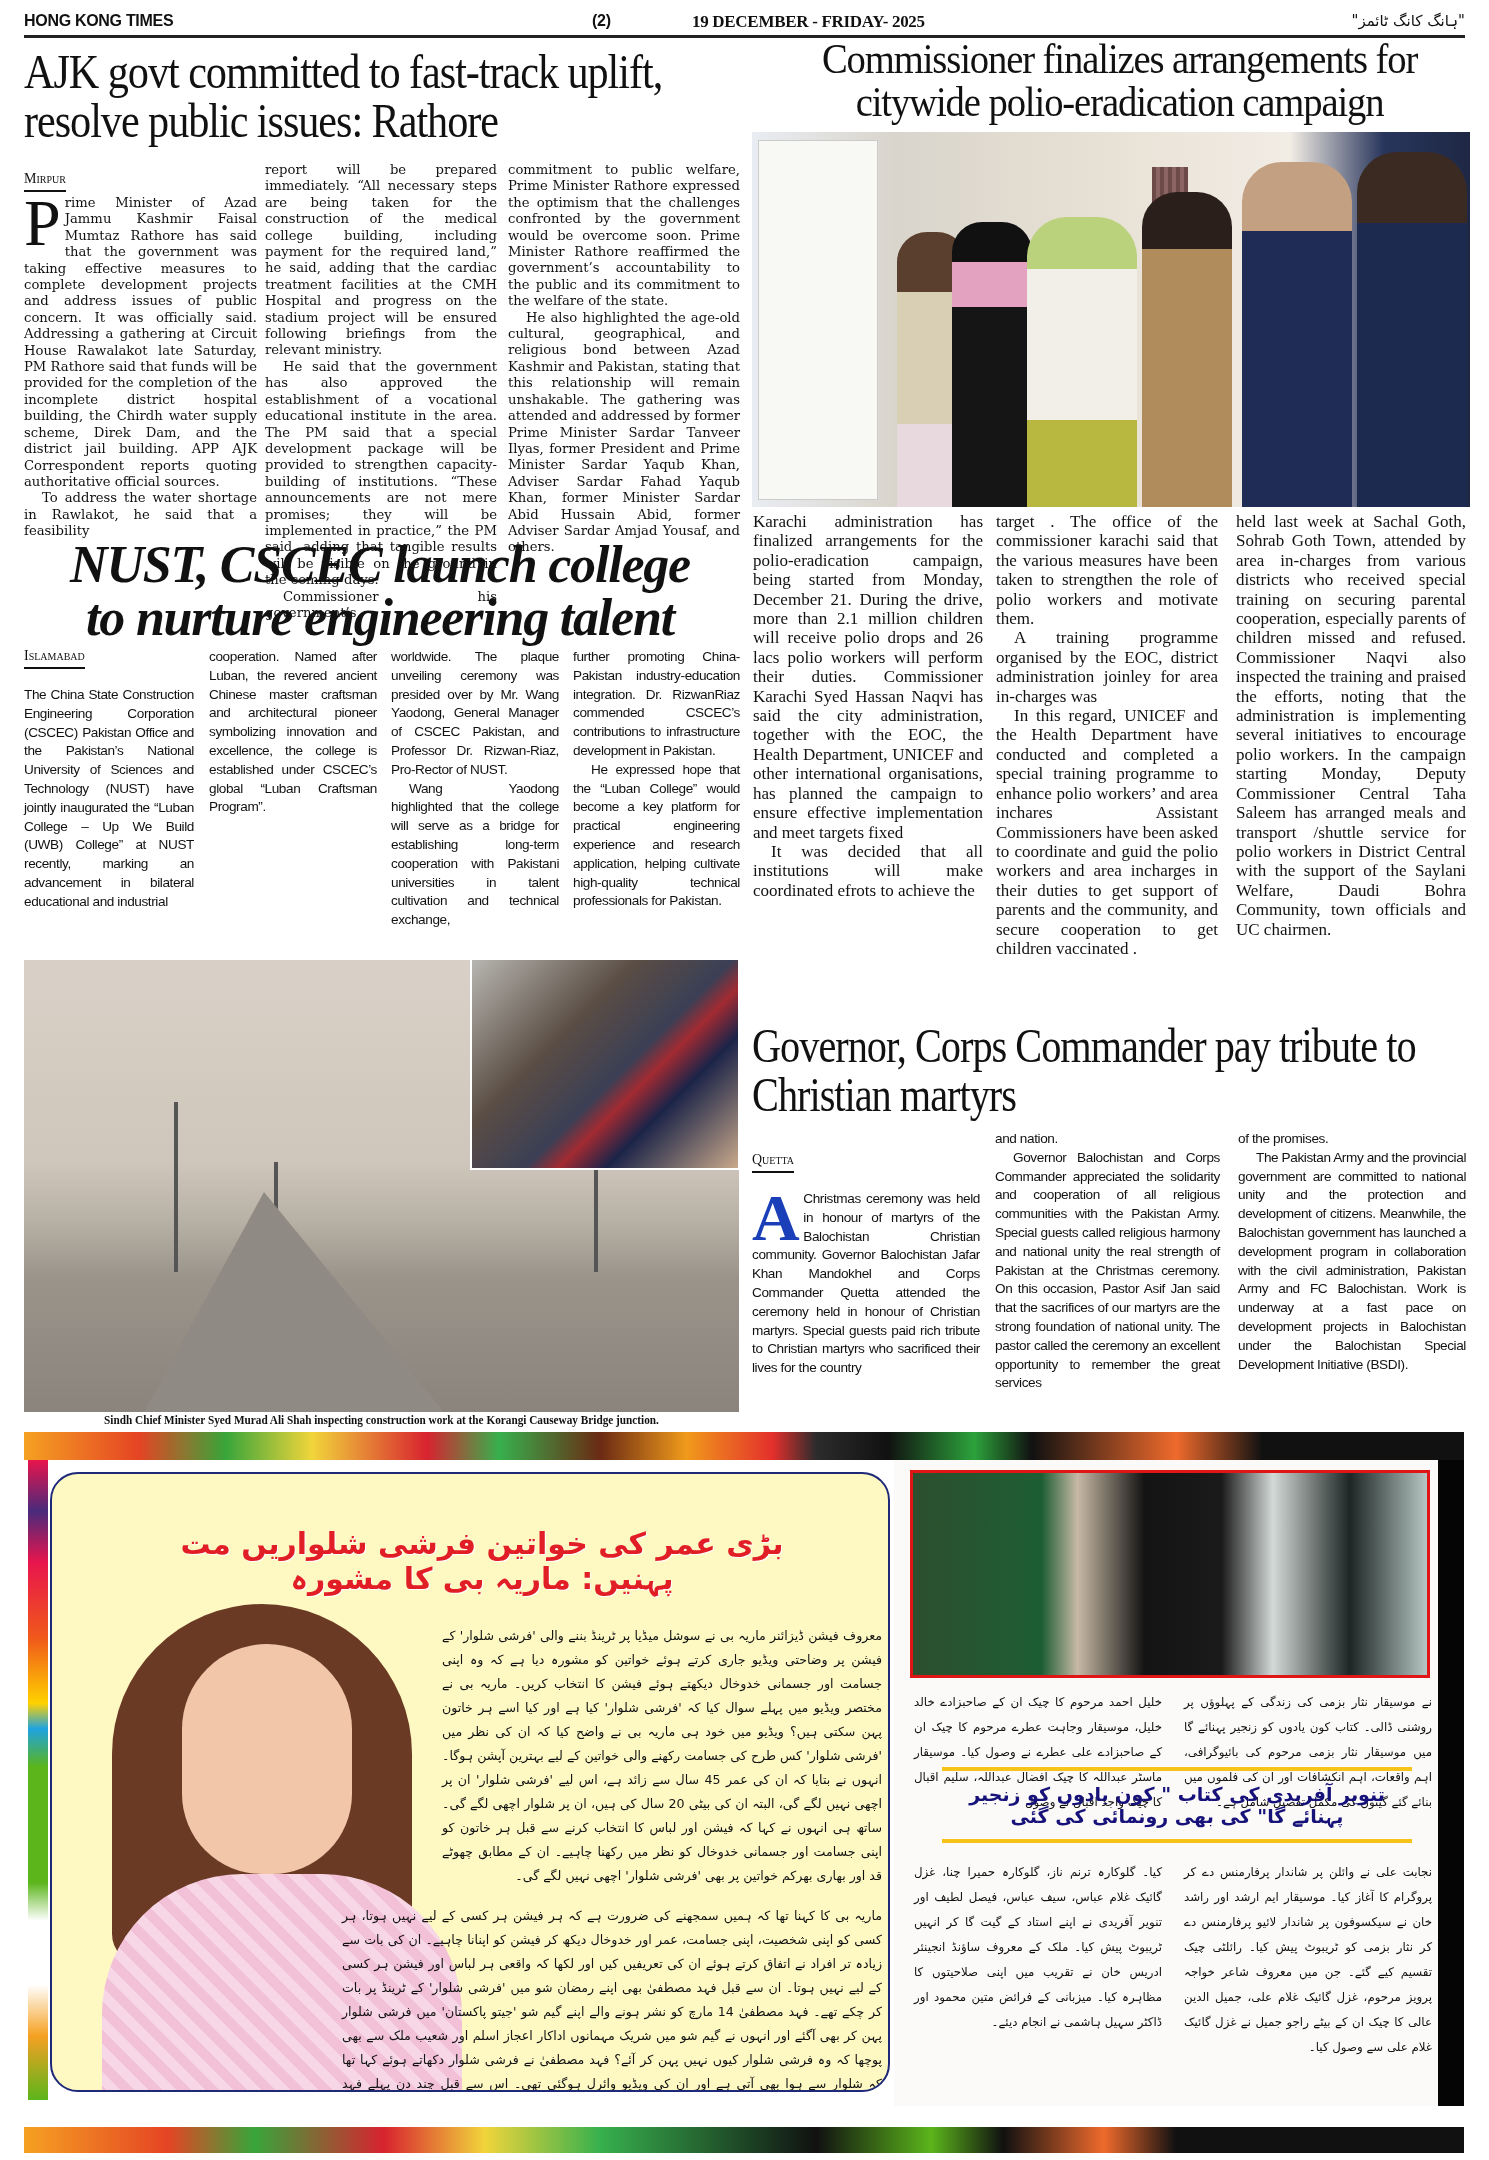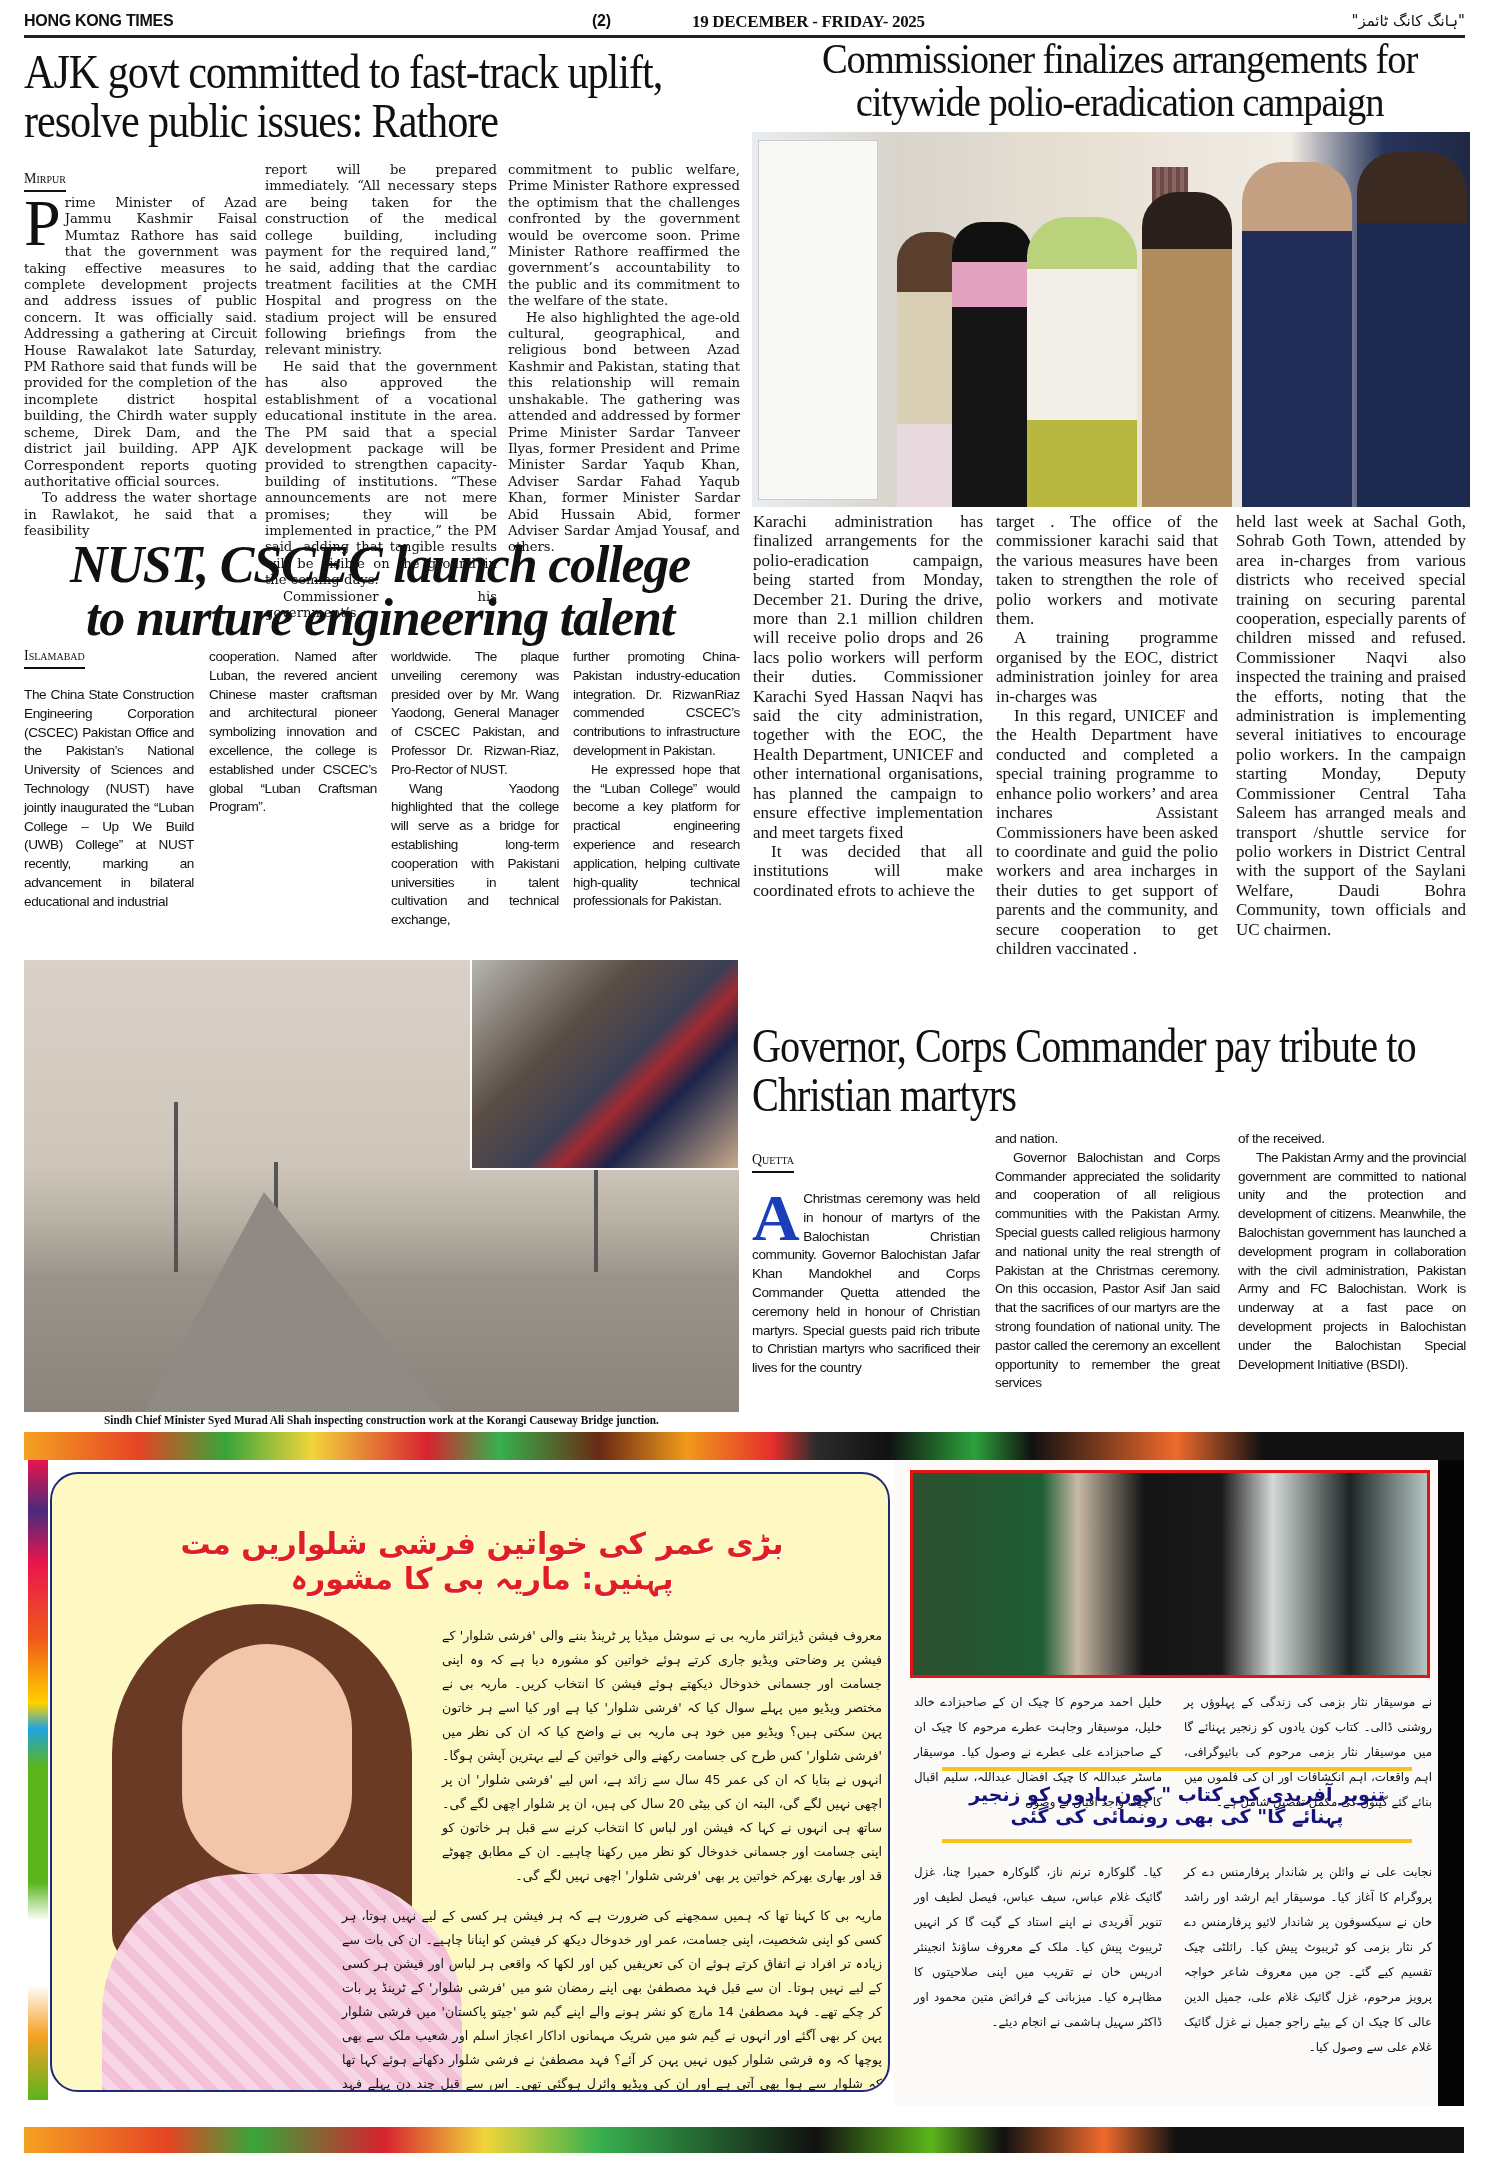--- a/index.html
+++ b/index.html
@@ -145,21 +145,21 @@
 <div class="headline h4">Governor, Corps Commander pay tribute to Christian martyrs</div>
 <div class="dateline" style="left:752px;top:1152px;">Quetta</div>
 <div class="col cond" style="left:752px;top:1190px;width:228px;">
   <p class="noind"><span class="dropcap" style="color:#1a3fb8;font-weight:bold;">A</span><span>Christmas ceremony was held in honour of martyrs of the Balochistan Christian community. Governor Balochistan Jafar Khan Mandokhel and Corps Commander Quetta attended the ceremony held in honour of Christian martyrs. Special guests paid rich tribute to Christian martyrs who sacrificed their lives for the country</span></p>
 </div>
 <div class="col cond" style="left:995px;top:1130px;width:225px;">
   <p class="noind">and nation.</p>
   <p>Governor Balochistan and Corps Commander appreciated the solidarity and cooperation of all religious communities with the Pakistan Army. Special guests called religious harmony and national unity the real strength of Pakistan at the Christmas ceremony. On this occasion, Pastor Asif Jan said that the sacrifices of our martyrs are the strong foundation of national unity. The pastor called the ceremony an excellent opportunity to remember the great services</p>
 </div>
 <div class="col cond" style="left:1238px;top:1130px;width:228px;">
-  <p class="noind">of the received.</p>
+  <p class="noind">of the promises.</p>
   <p>The Pakistan Army and the provincial government are committed to national unity and the protection and development of citizens. Meanwhile, the Balochistan government has launched a development program in collaboration with the civil administration, Pakistan Army and FC Balochistan. Work is underway at a fast pace on development projects in Balochistan under the Balochistan Special Development Initiative (BSDI).</p>
 </div>
 
 <div class="banner"></div>
 <div class="promo">
   <div class="promo-side"></div>
   <div class="promo-left">
     <div class="urdu urdu-headline">بڑی عمر کی خواتین فرشی شلواریں مت پہنیں: ماریہ بی کا مشورہ</div>
     <div class="model">
       <div class="hair"></div>

